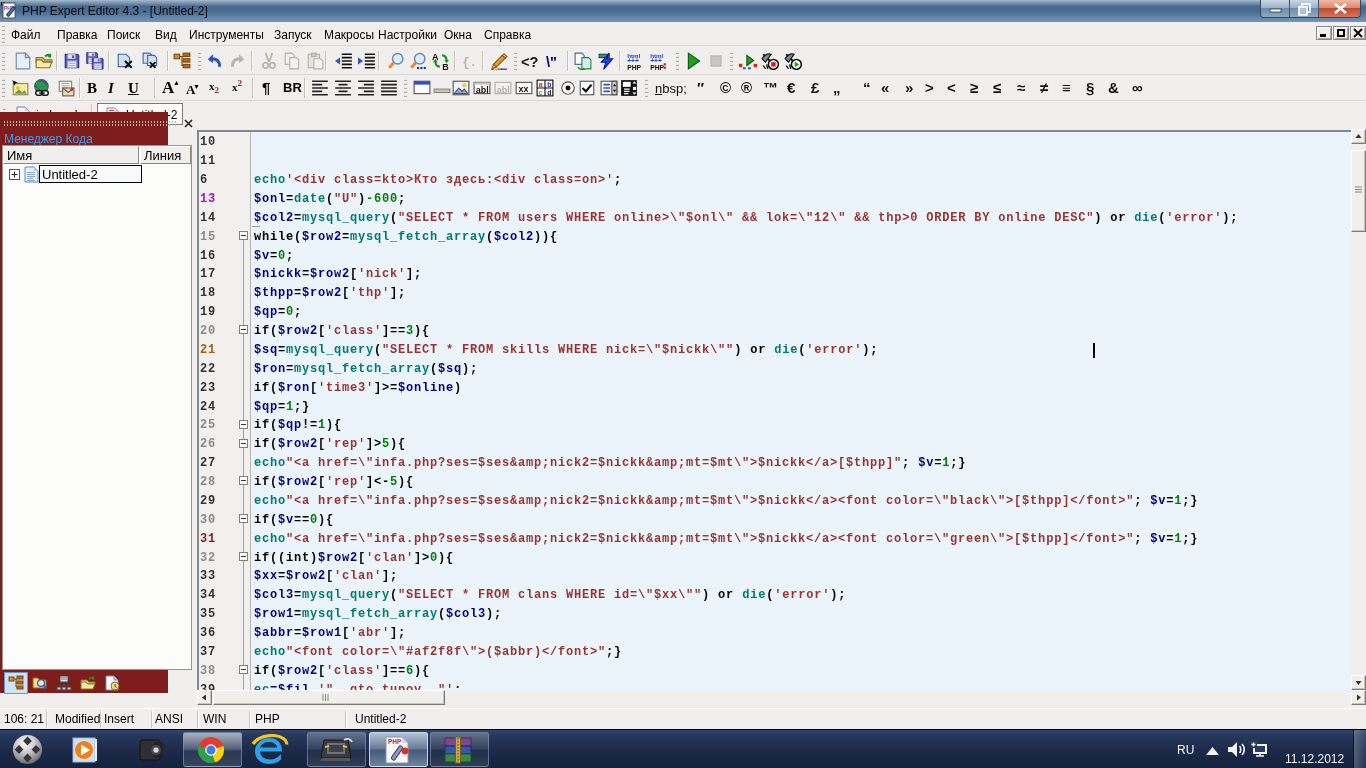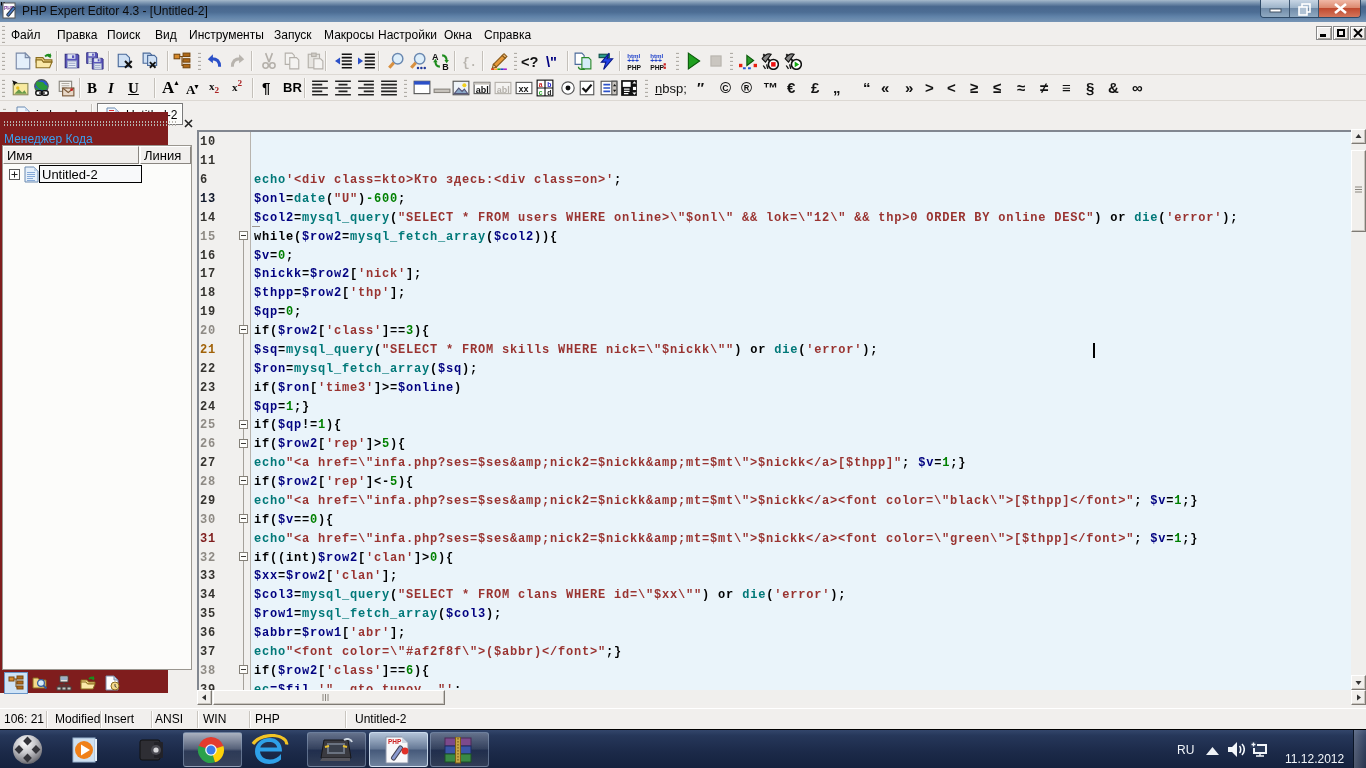--- a/index.html
+++ b/index.html
@@ -502,21 +502,21 @@
       <path d="M10 1l4 4h-4z" fill="#ccd9ea" stroke="#7a8aa8"></path>
       <circle cx="11" cy="11" r="4" fill="#f4d98a" stroke="#8a6d1f"></circle>
       <path d="M11 9v2.4l1.6 1" stroke="#444" fill="none"></path>
     </svg>
 </div>
 <div id="editor" class="abs">
 <div id="gutter"></div>
 <div id="lnums"><span style="color:#35332f">10</span>
 <span style="color:#35332f">11</span>
 <span style="color:#35332f">6</span>
-<span style="color:#0f172a">13</span>
+<span style="color:#a21caf">13</span>
 <span style="color:#35332f">14</span>
 <span style="color:#8e8a84">15</span>
 <span style="color:#35332f">16</span>
 <span style="color:#35332f">17</span>
 <span style="color:#35332f">18</span>
 <span style="color:#35332f">19</span>
 <span style="color:#8e8a84">20</span>
 <span style="color:#a16207">21</span>
 <span style="color:#35332f">22</span>
 <span style="color:#35332f">23</span>

